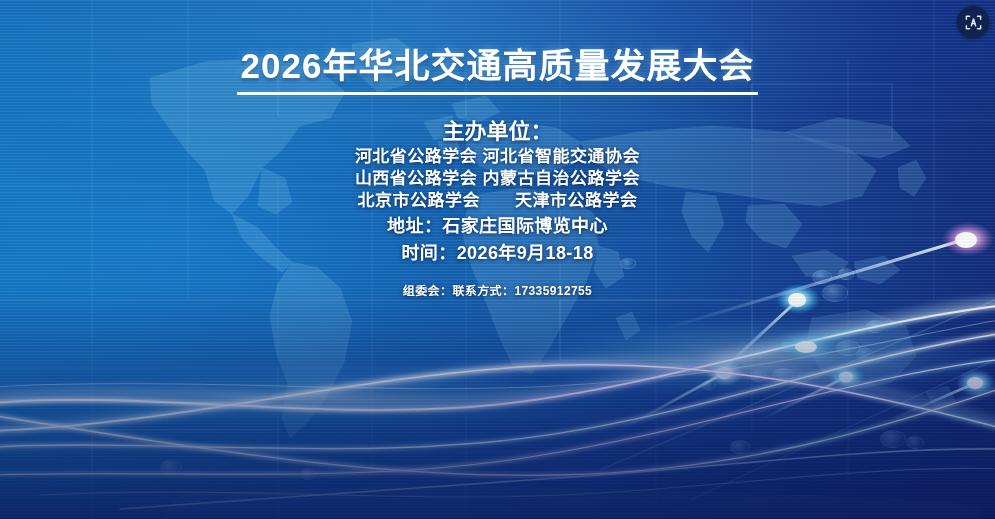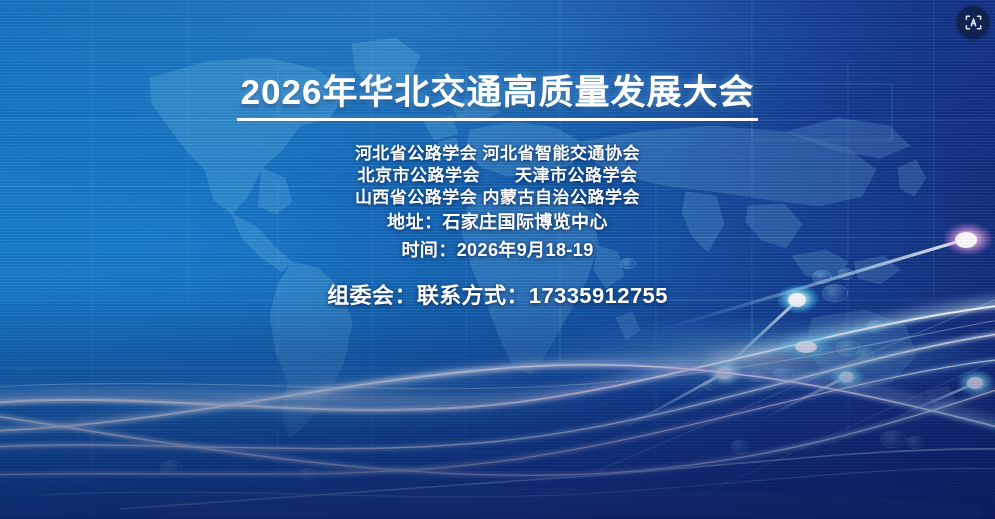--- a/index.html
+++ b/index.html
@@ -77,21 +77,21 @@
   .comets svg { width:100%; height:100%; display:block; }
 
   
   .ribbons { position:absolute; left:0; right:0; bottom:0; height:240px; }
   .ribbons svg { width:100%; height:240px; display:block; }
 
   
   .content {
     position:absolute; inset:0;
     display:flex; flex-direction:column; align-items:center;
-    padding-top:72px;
+    padding-top:46px;
     text-align:center;
     color:#ffffff;
   }
 
   .main-title {
     font-size:35px;
     font-weight:700;
     letter-spacing:1px;
     line-height:1.12;
     color:#ffffff;
@@ -123,21 +123,21 @@
     font-size:18px;
     font-weight:700;
     line-height:1.55;
     letter-spacing:.4px;
     text-shadow:0 1px 4px rgba(0,25,70,.9);
     white-space:pre;
   }
 
   .contact-block { margin-top:14px; }
   .contact-line {
-    font-size:22px;
+    font-size:12px;
     font-weight:700;
     line-height:1.5;
     letter-spacing:.4px;
     text-shadow:0 1px 4px rgba(0,25,70,.9);
     white-space:pre;
   }
 
   
   .scan-btn {
     position:absolute;
@@ -373,28 +373,29 @@
   </div>
 
   <div class="scanlines"></div>
   <div class="bg-bottomdark"></div>
 
   <div class="content">
 
     <h1 class="main-title">2026年华北交通高质量发展大会</h1>
 
     <div class="host-block">
+      <div class="host-label">主办单位：</div>
       <div class="host-line">河北省公路学会 河北省智能交通协会</div>
+      <div class="host-line">山西省公路学会 内蒙古自治公路学会</div>
       <div class="host-line">北京市公路学会　　天津市公路学会</div>
-      <div class="host-line">山西省公路学会 内蒙古自治公路学会</div>
     </div>
 
     <div class="info-block">
       <div class="info-line">地址：石家庄国际博览中心</div>
-      <div class="info-line">时间：2026年9月18-19</div>
+      <div class="info-line">时间：2026年9月18-18</div>
     </div>
 
     <div class="contact-block">
       <div class="contact-line">组委会：联系方式：17335912755</div>
     </div>
 
   </div>
 
   <div class="scan-btn">
     <svg width="19" height="19" viewBox="0 0 24 24" fill="none" stroke="#dce6f5" stroke-width="1.9" stroke-linecap="round" stroke-linejoin="round">

